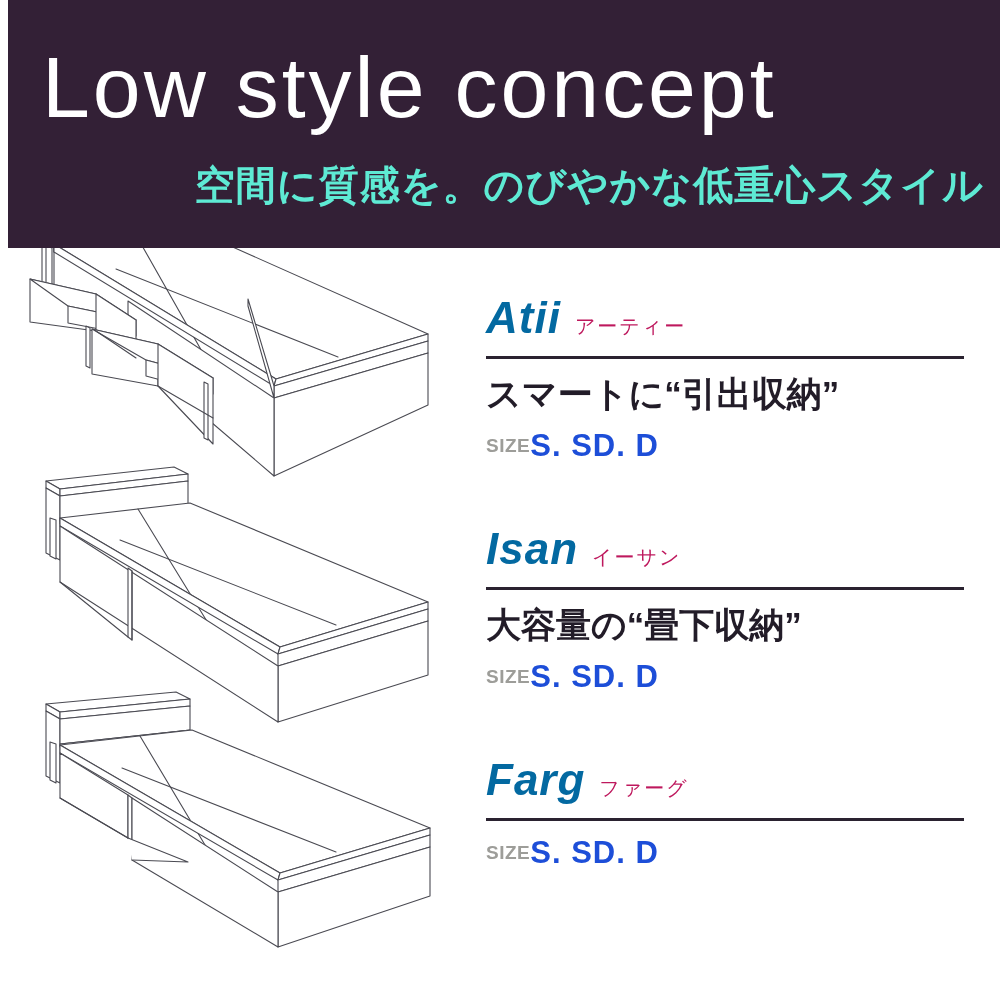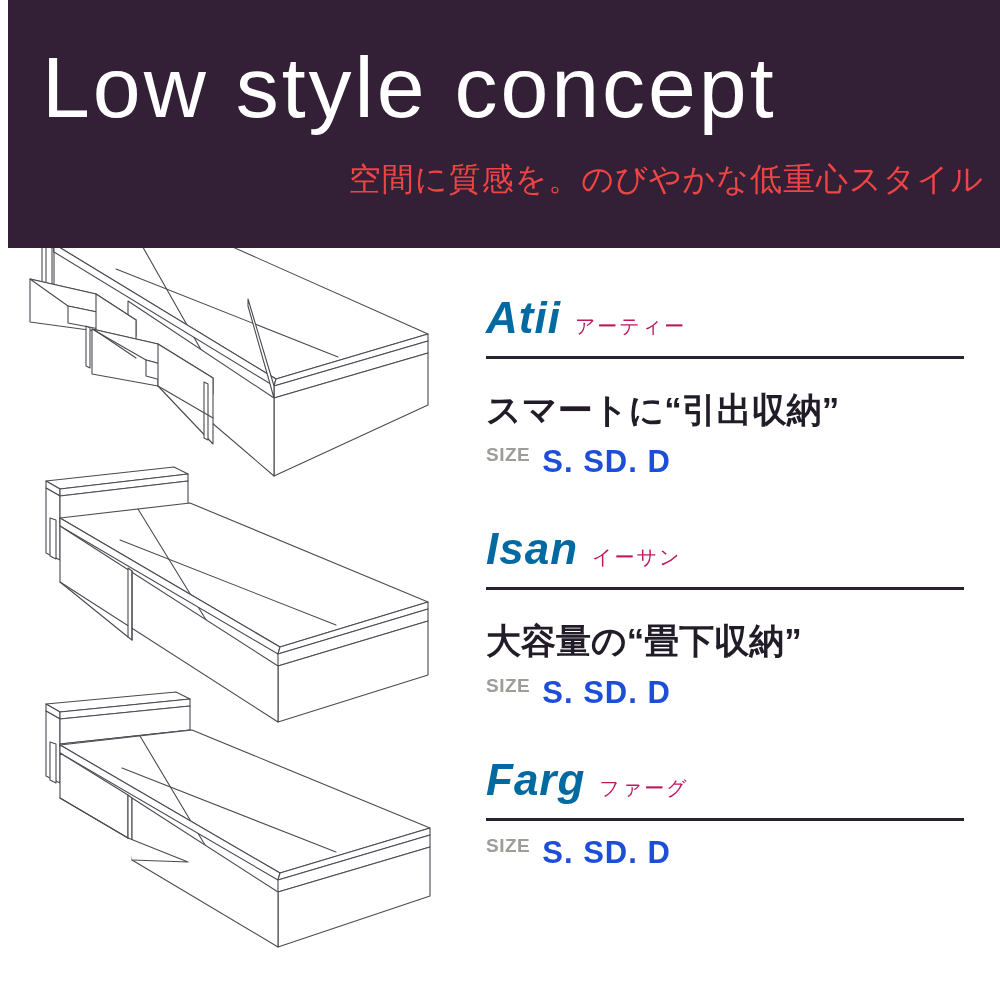--- a/index.html
+++ b/index.html
@@ -30,23 +30,23 @@
     color:#ffffff;
     font-size:86px;
     font-weight:300;
     letter-spacing:3px;
     line-height:1.05;
     white-space:nowrap;
   }
   .header-subtitle{
     position:absolute;
     right:24px; top:158px;
-    color:#ef4444;
-    font-size:32px;
-    font-weight:400;
+    color:#5eead4;
+    font-size:40px;
+    font-weight:700;
     letter-spacing:1px;
     white-space:nowrap;
   }
 
   
   .illus-col{
     position:absolute;
     left:0; top:0;
     width:470px; height:1000px;
     z-index:1;
@@ -99,27 +99,26 @@
     height:3px;
     background:#2a2230;
     margin-top:4px;
   }
   .tagline{
     color:#221c28;
     font-size:35px;
     font-weight:bold;
     letter-spacing:0px;
     line-height:1.1;
-    margin-top:32px;
+    margin-top:16px;
     white-space:nowrap;
   }
   .size-row{
     display:flex;
-    align-items:flex-start;
-    gap:12px;
+    align-items:center;
     margin-top:14px;
     white-space:nowrap;
   }
   .size-label{
     color:#9d9d99;
     font-size:19px;
     font-weight:bold;
     letter-spacing:0.5px;
   }
   .size-value{

